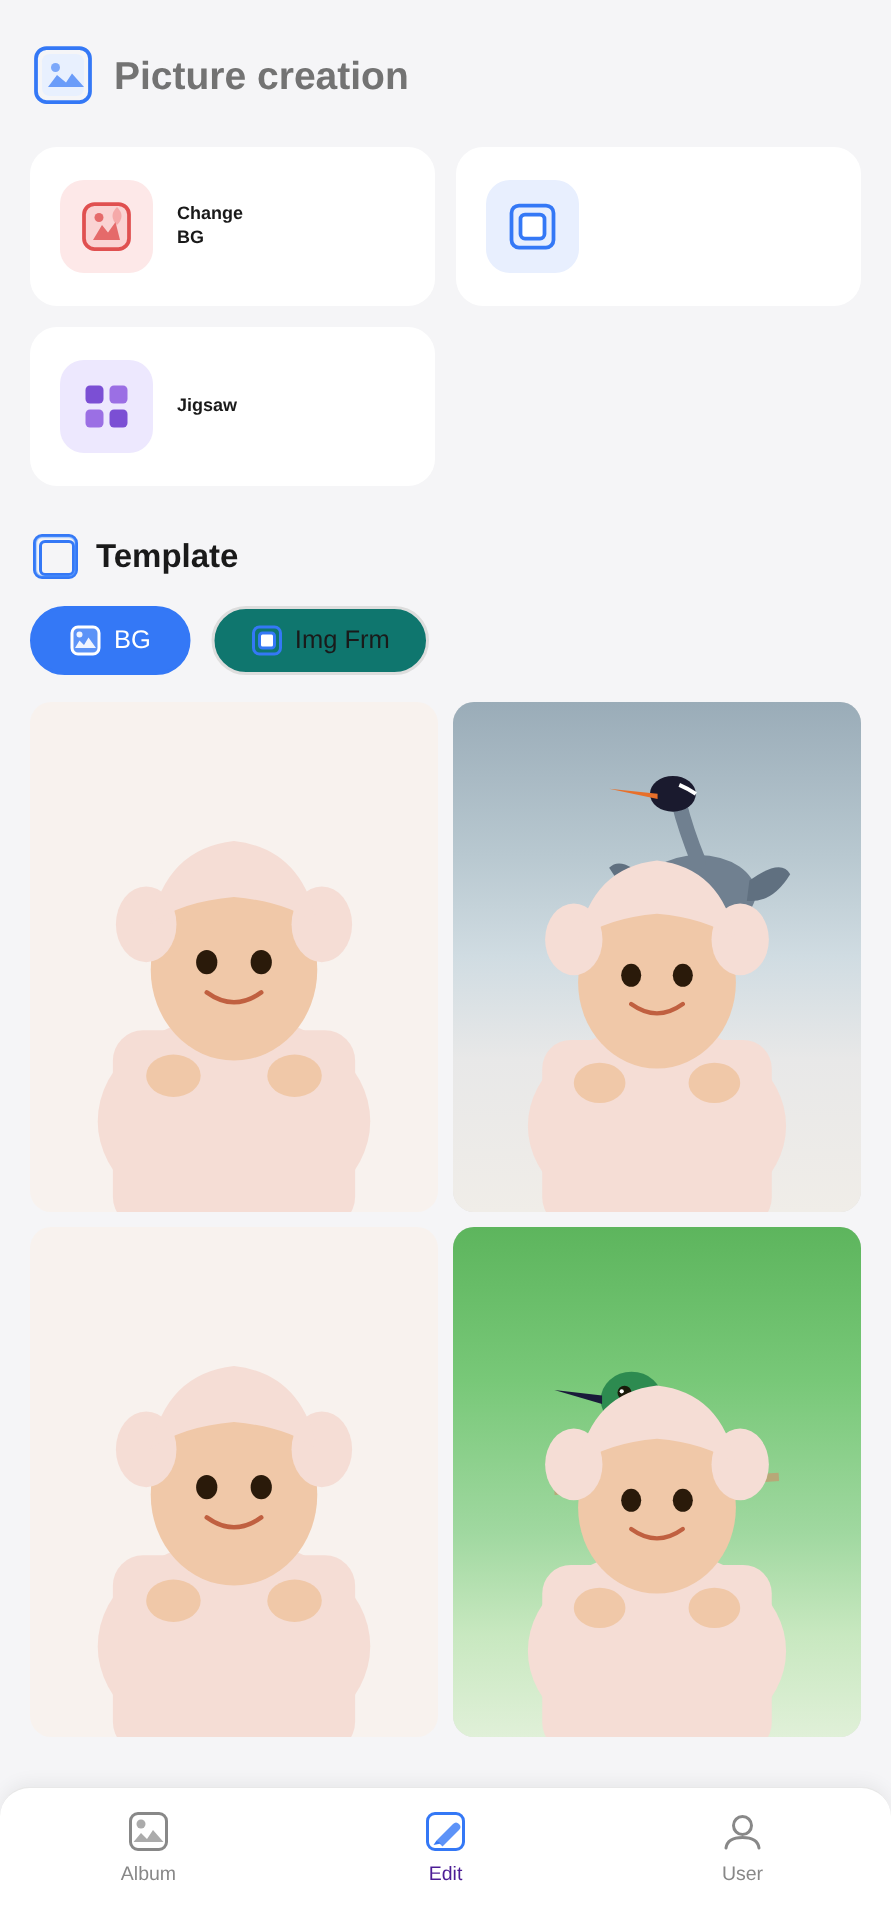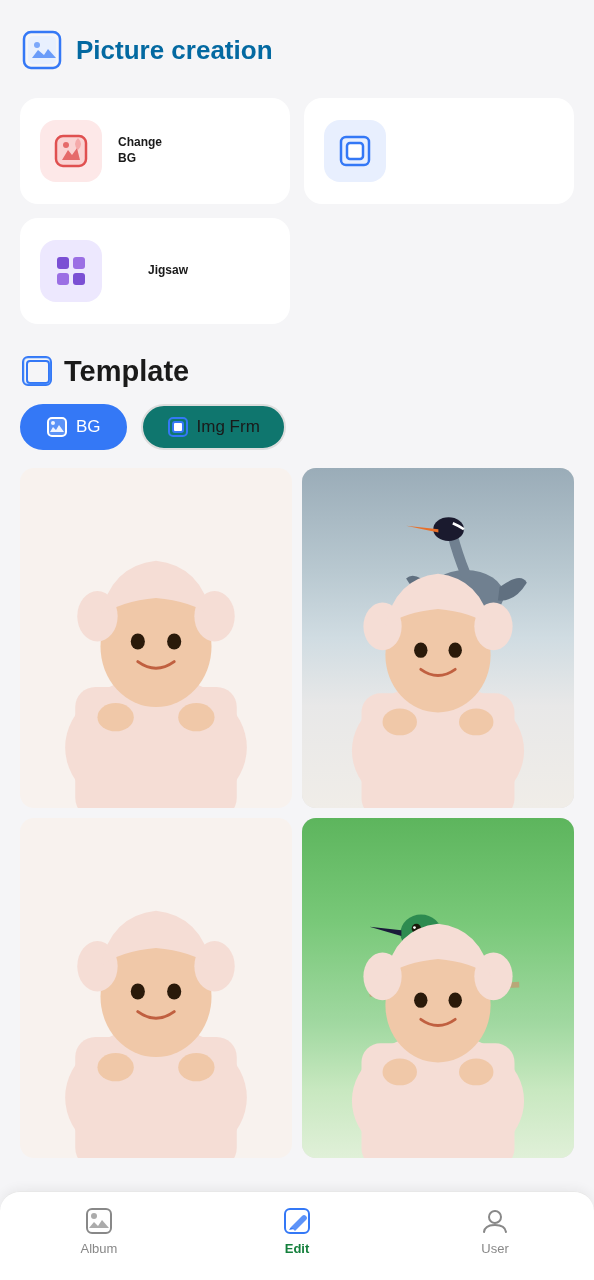--- a/index.html
+++ b/index.html
@@ -20,21 +20,21 @@
       background: #f5f5f7;
     }
     .header-icon {
       width: 44px;
       height: 44px;
       margin-right: 12px;
     }
     .header-title {
       font-size: 26px;
       font-weight: 600;
-      color: #0369a1;
+      color: #737373;
     }
 
     
     .cards-section {
       padding: 10px 20px 20px 20px;
       background: #f5f5f7;
     }
     .cards-grid {
       display: flex;
       flex-direction: column;
@@ -81,21 +81,21 @@
       display: flex;
       align-items: center;
       margin-bottom: 16px;
     }
     .template-header-icon {
       width: 34px;
       height: 34px;
       margin-right: 10px;
     }
     .template-title {
-      font-size: 29px;
+      font-size: 22px;
       font-weight: 600;
       color: #1a1a1a;
     }
 
     
     .filter-row {
       display: flex;
       gap: 14px;
       margin-bottom: 18px;
     }
@@ -194,22 +194,21 @@
       align-items: center;
       gap: 5px;
       cursor: pointer;
       flex: 1;
     }
     .nav-label {
       font-size: 13px;
       color: #888888;
     }
     .nav-label.active {
-      color: #15803d;
-      font-weight: bold;
+      color: #4c1d95;
     }
 
     
     svg { display: block; }
 
     .content-wrap {
       padding-bottom: 100px;
     }
   </style>
 </head>
@@ -253,21 +252,21 @@
             <svg width="38" height="38" viewBox="0 0 38 38" fill="none">
               <rect x="5" y="5" width="28" height="28" rx="5" stroke="#3478f6" stroke-width="2.5" fill="none"></rect>
               <rect x="11" y="11" width="16" height="16" rx="3" stroke="#3478f6" stroke-width="2.5" fill="white"></rect>
             </svg>
           </div>
         </div>
       </div>
 
       <div class="cards-row">
 
-        <div class="card" style="max-width: calc(50% - 7px); gap: 30px;">
+        <div class="card" style="max-width: calc(50% - 7px);">
           <div class="card-icon-bg purple">
             <svg width="38" height="38" viewBox="0 0 38 38" fill="none">
               <rect x="5" y="5" width="12" height="12" rx="3" fill="#7b4fd4"></rect>
               <rect x="21" y="5" width="12" height="12" rx="3" fill="#9b6fe4"></rect>
               <rect x="5" y="21" width="12" height="12" rx="3" fill="#9b6fe4"></rect>
               <rect x="21" y="21" width="12" height="12" rx="3" fill="#7b4fd4"></rect>
             </svg>
           </div>
           <div class="card-label">Jigsaw</div>
         </div>

